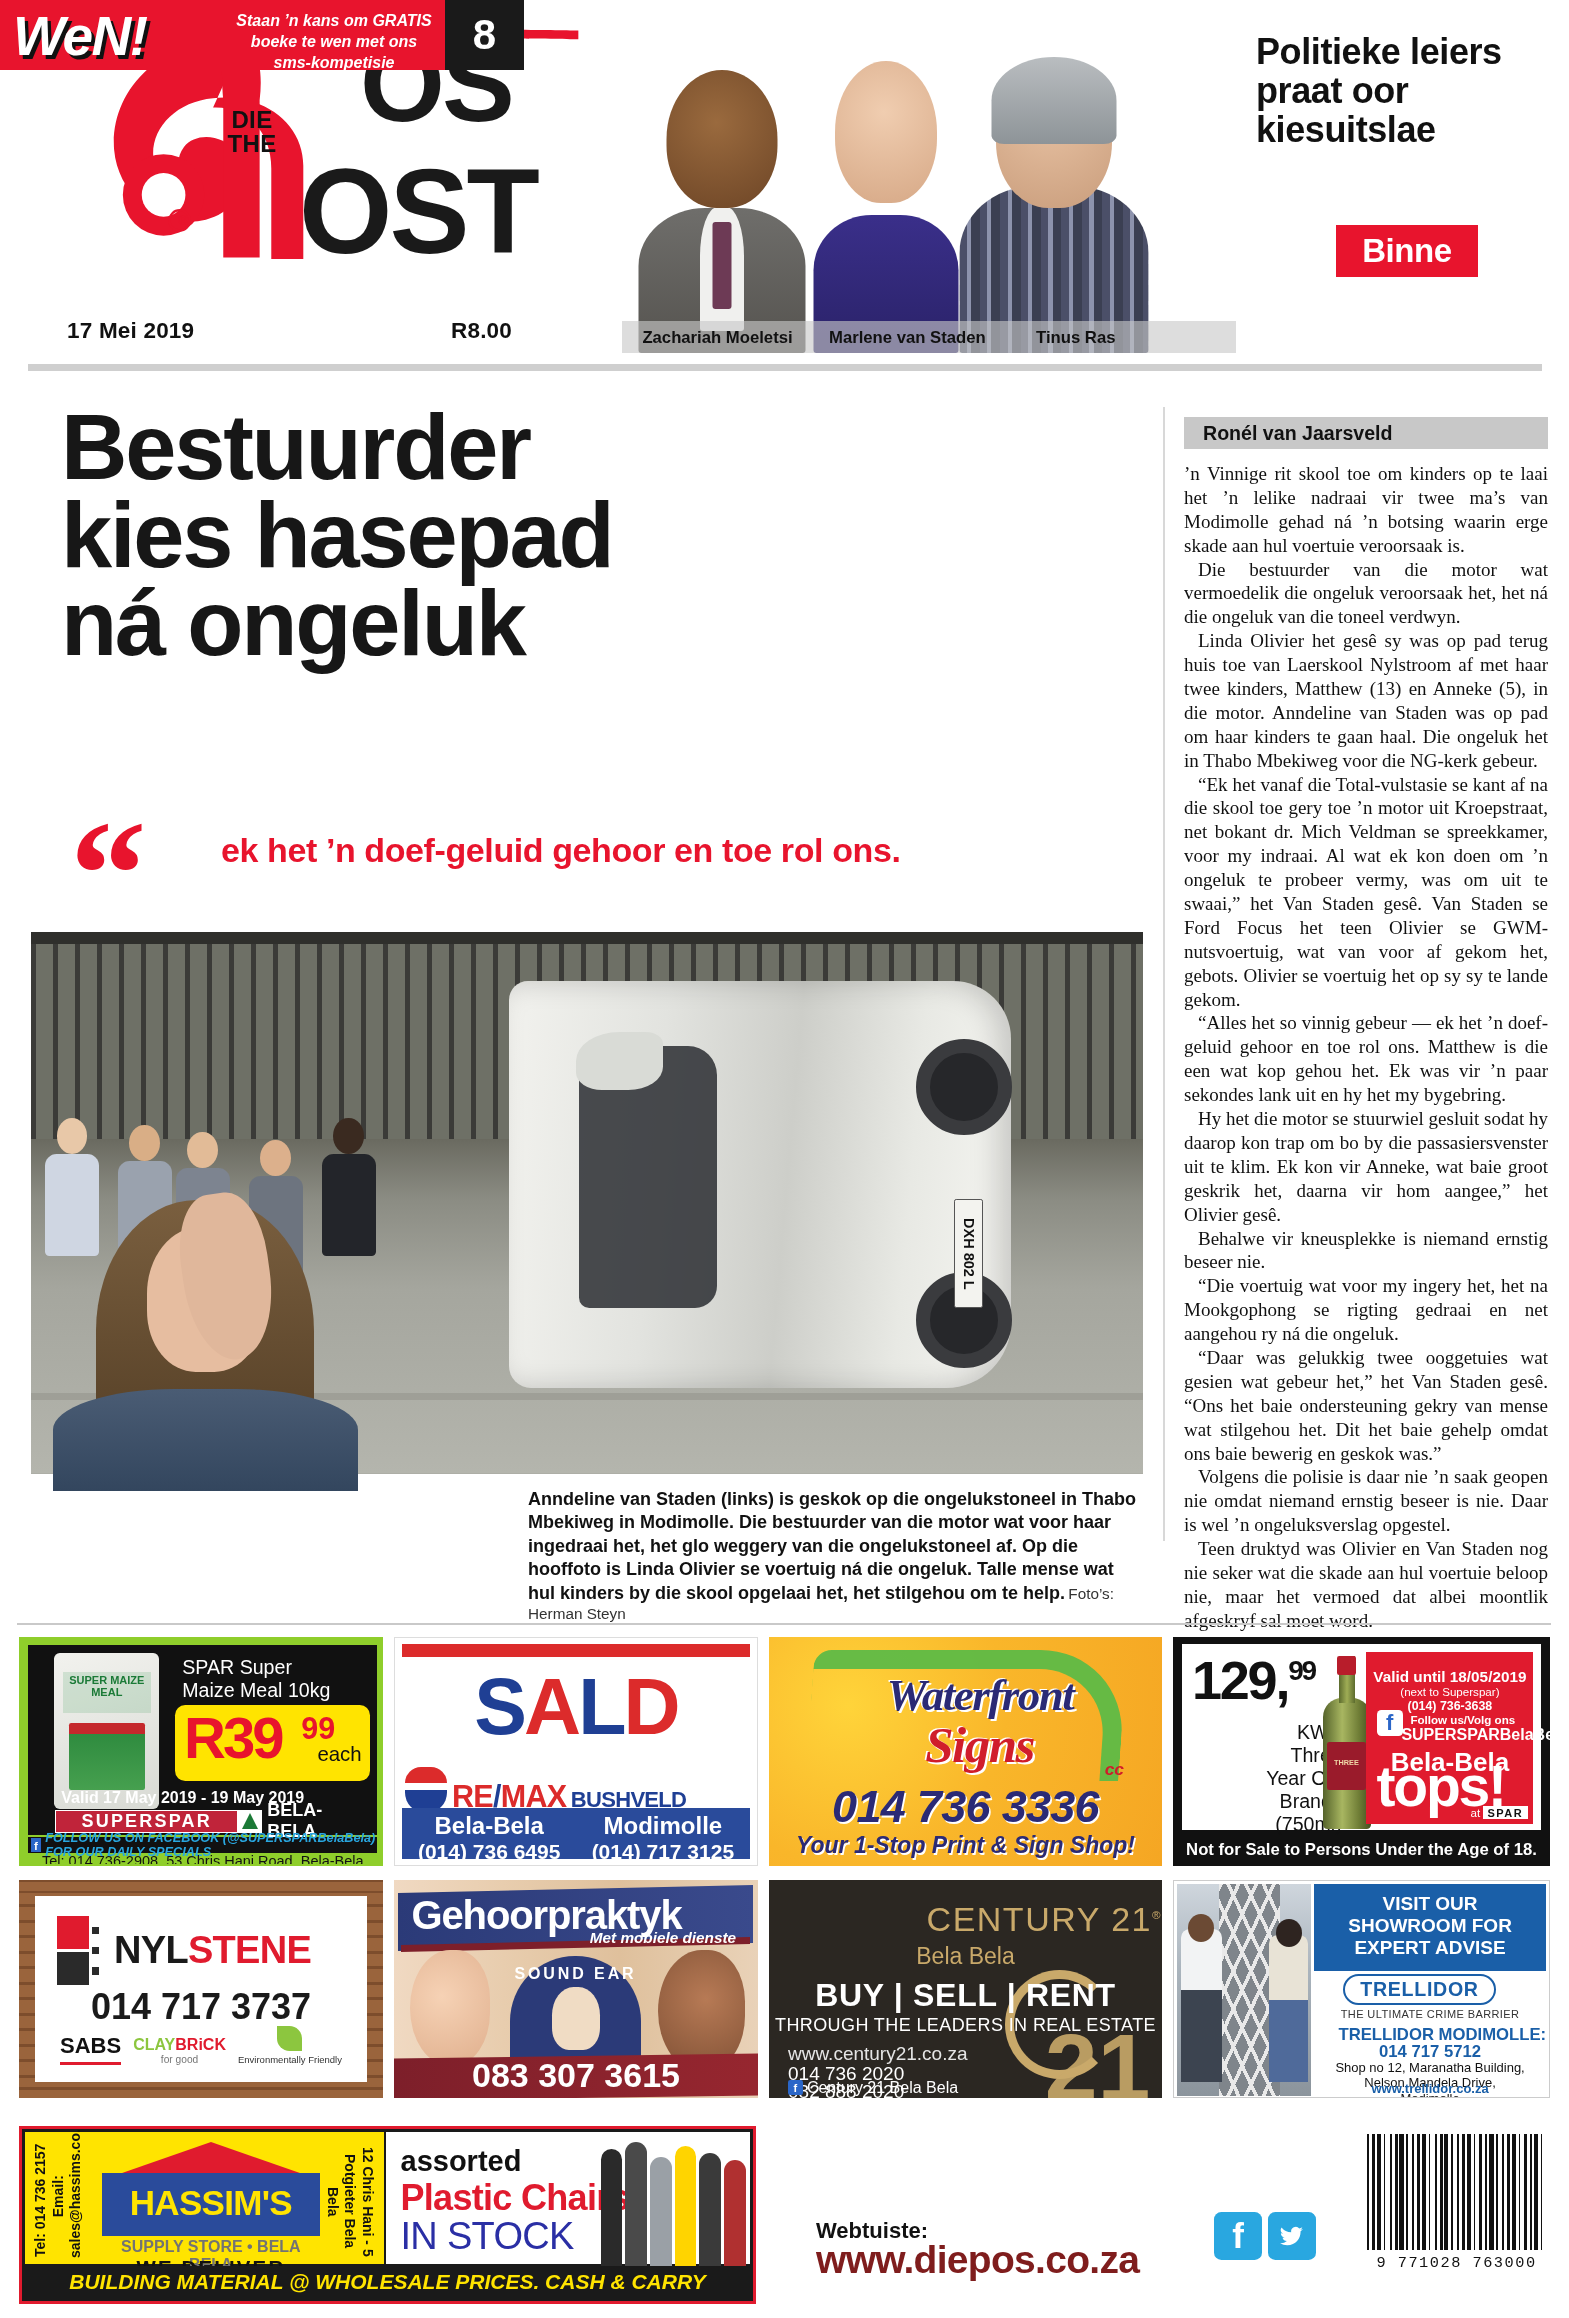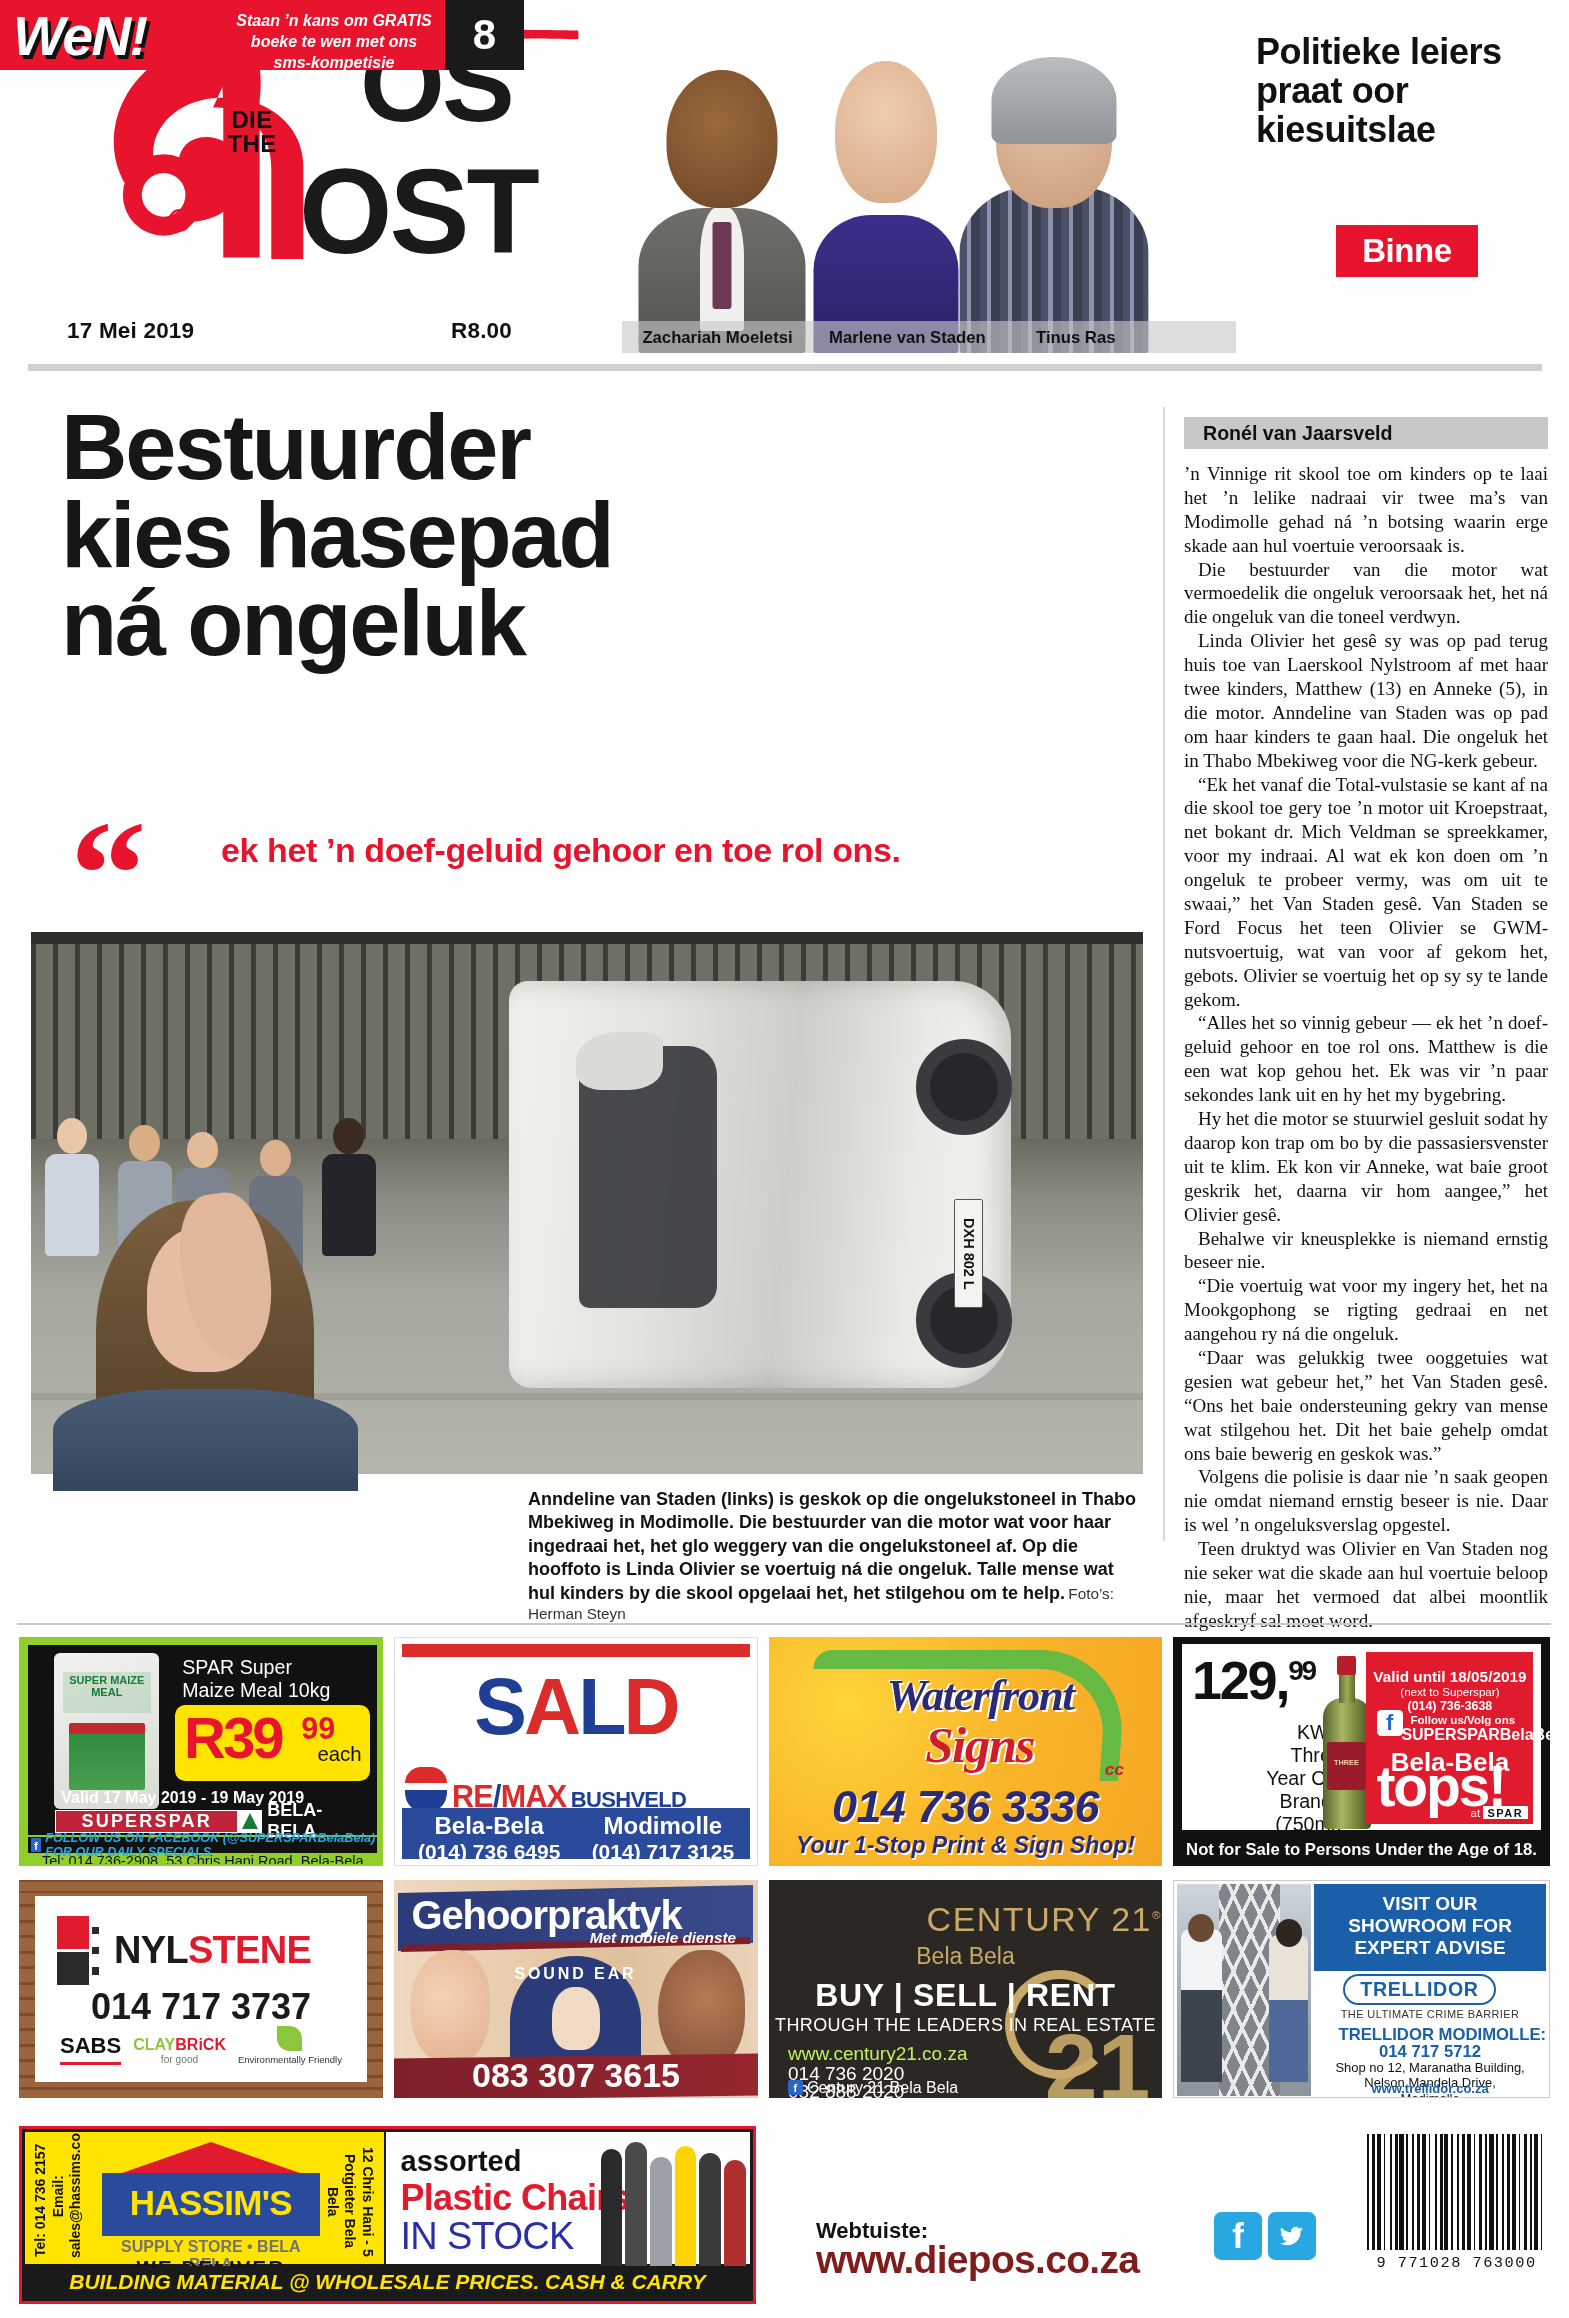--- a/index.html
+++ b/index.html
@@ -212,21 +212,21 @@
   .geh-person { position:absolute; left: 143px; top: 182px; color:#1a1a1a; font-weight:700; font-size: 17.4px; }
   .geh-footer { position:absolute; left: 0; bottom: 0; width: 100%; height: 42px; background: linear-gradient(90deg,#7d1f2a,#96262f); transform: skewY(-0.8deg); }
   .geh-phone { position:absolute; left: 0; bottom: 2.9px; width: 100%; text-align:center; color:#fff; font-weight:900; font-size: 34px; }
 
   .ad-c21 { left: 769px; top: 1880px; width: 393px; height: 218px; background:#2b2722; }
   .c21-name { position:absolute; left: 0; top: 20.4px; width: 100%; text-align:right; color:#c9a96a; font-weight:400; font-size: 34px; letter-spacing: 1.5px;}
   .c21-name sup { font-size: 11.6px; }
   .c21-town { position:absolute; left: 0; top: 63px; width:100%; text-align:center; color:#c9a96a; font-size: 23px; }
   .c21-bsr { position:absolute; left: 0; top: 97px; width:100%; text-align:center; color:#fff; font-weight:900; font-size: 32px; letter-spacing: 0.7px;}
   .c21-thr { position:absolute; left: 0; top: 135px; width:100%; text-align:center; color:#fff; font-size: 18px; letter-spacing:0.4px;}
-  .c21-web { position:absolute; left: 19px; top: 163px; color:#bef264; font-size: 19px; }
+  .c21-web { position:absolute; left: 19px; top: 163px; color:#e5e5e5; font-size: 19px; }
   .c21-t1 { position:absolute; left: 19px; top: 183px; color:#fff; font-size: 19px; }
   .c21-t2 { position:absolute; left: 19px; top: 201px; color:#fff; font-size: 19px; }
   .c21-fb { position:absolute; left: 19px; bottom: 1.5px; color:#fff; font-size: 16px; display:flex; align-items:center; gap: 4.4px;}
   .c21-fbic { width: 14.5px; height:14.5px; background:#2a66c8; color:#fff; font-weight:900; font-size:11px; display:flex;align-items:center;justify-content:center;border-radius:2.2px;}
   .c21-mark { position:absolute; right: 11.6px; bottom: -7.3px; font-weight:900; font-size: 95px; color:#c9a96a; opacity:.9; line-height:.8;}
   .c21-ring { position:absolute; right: 48px; bottom: 19px; width: 109px; height: 109px; border: 9.5px solid #c9a96a; border-radius:50%; border-right-color: transparent; }
 
   .ad-trel { left: 1173px; top: 1880px; width: 377px; height: 218px; background:#fff; border:0.7px solid #ccc; }
   .trel-photo { position:absolute; left: 2.9px; top: 2.9px; width: 134px; height: 212px; background: linear-gradient(180deg,#cfd6dd,#aab4bd 40%,#8b949c); overflow:hidden;}
   .trel-gate { position:absolute; left: 42px; top: 0; width: 61px; height: 100%; background: repeating-linear-gradient(115deg,#e9e9e9 0 3.6px,transparent 3.6px 16px), repeating-linear-gradient(65deg,#e9e9e9 0 3.6px,transparent 3.6px 16px), #7f858b; }

